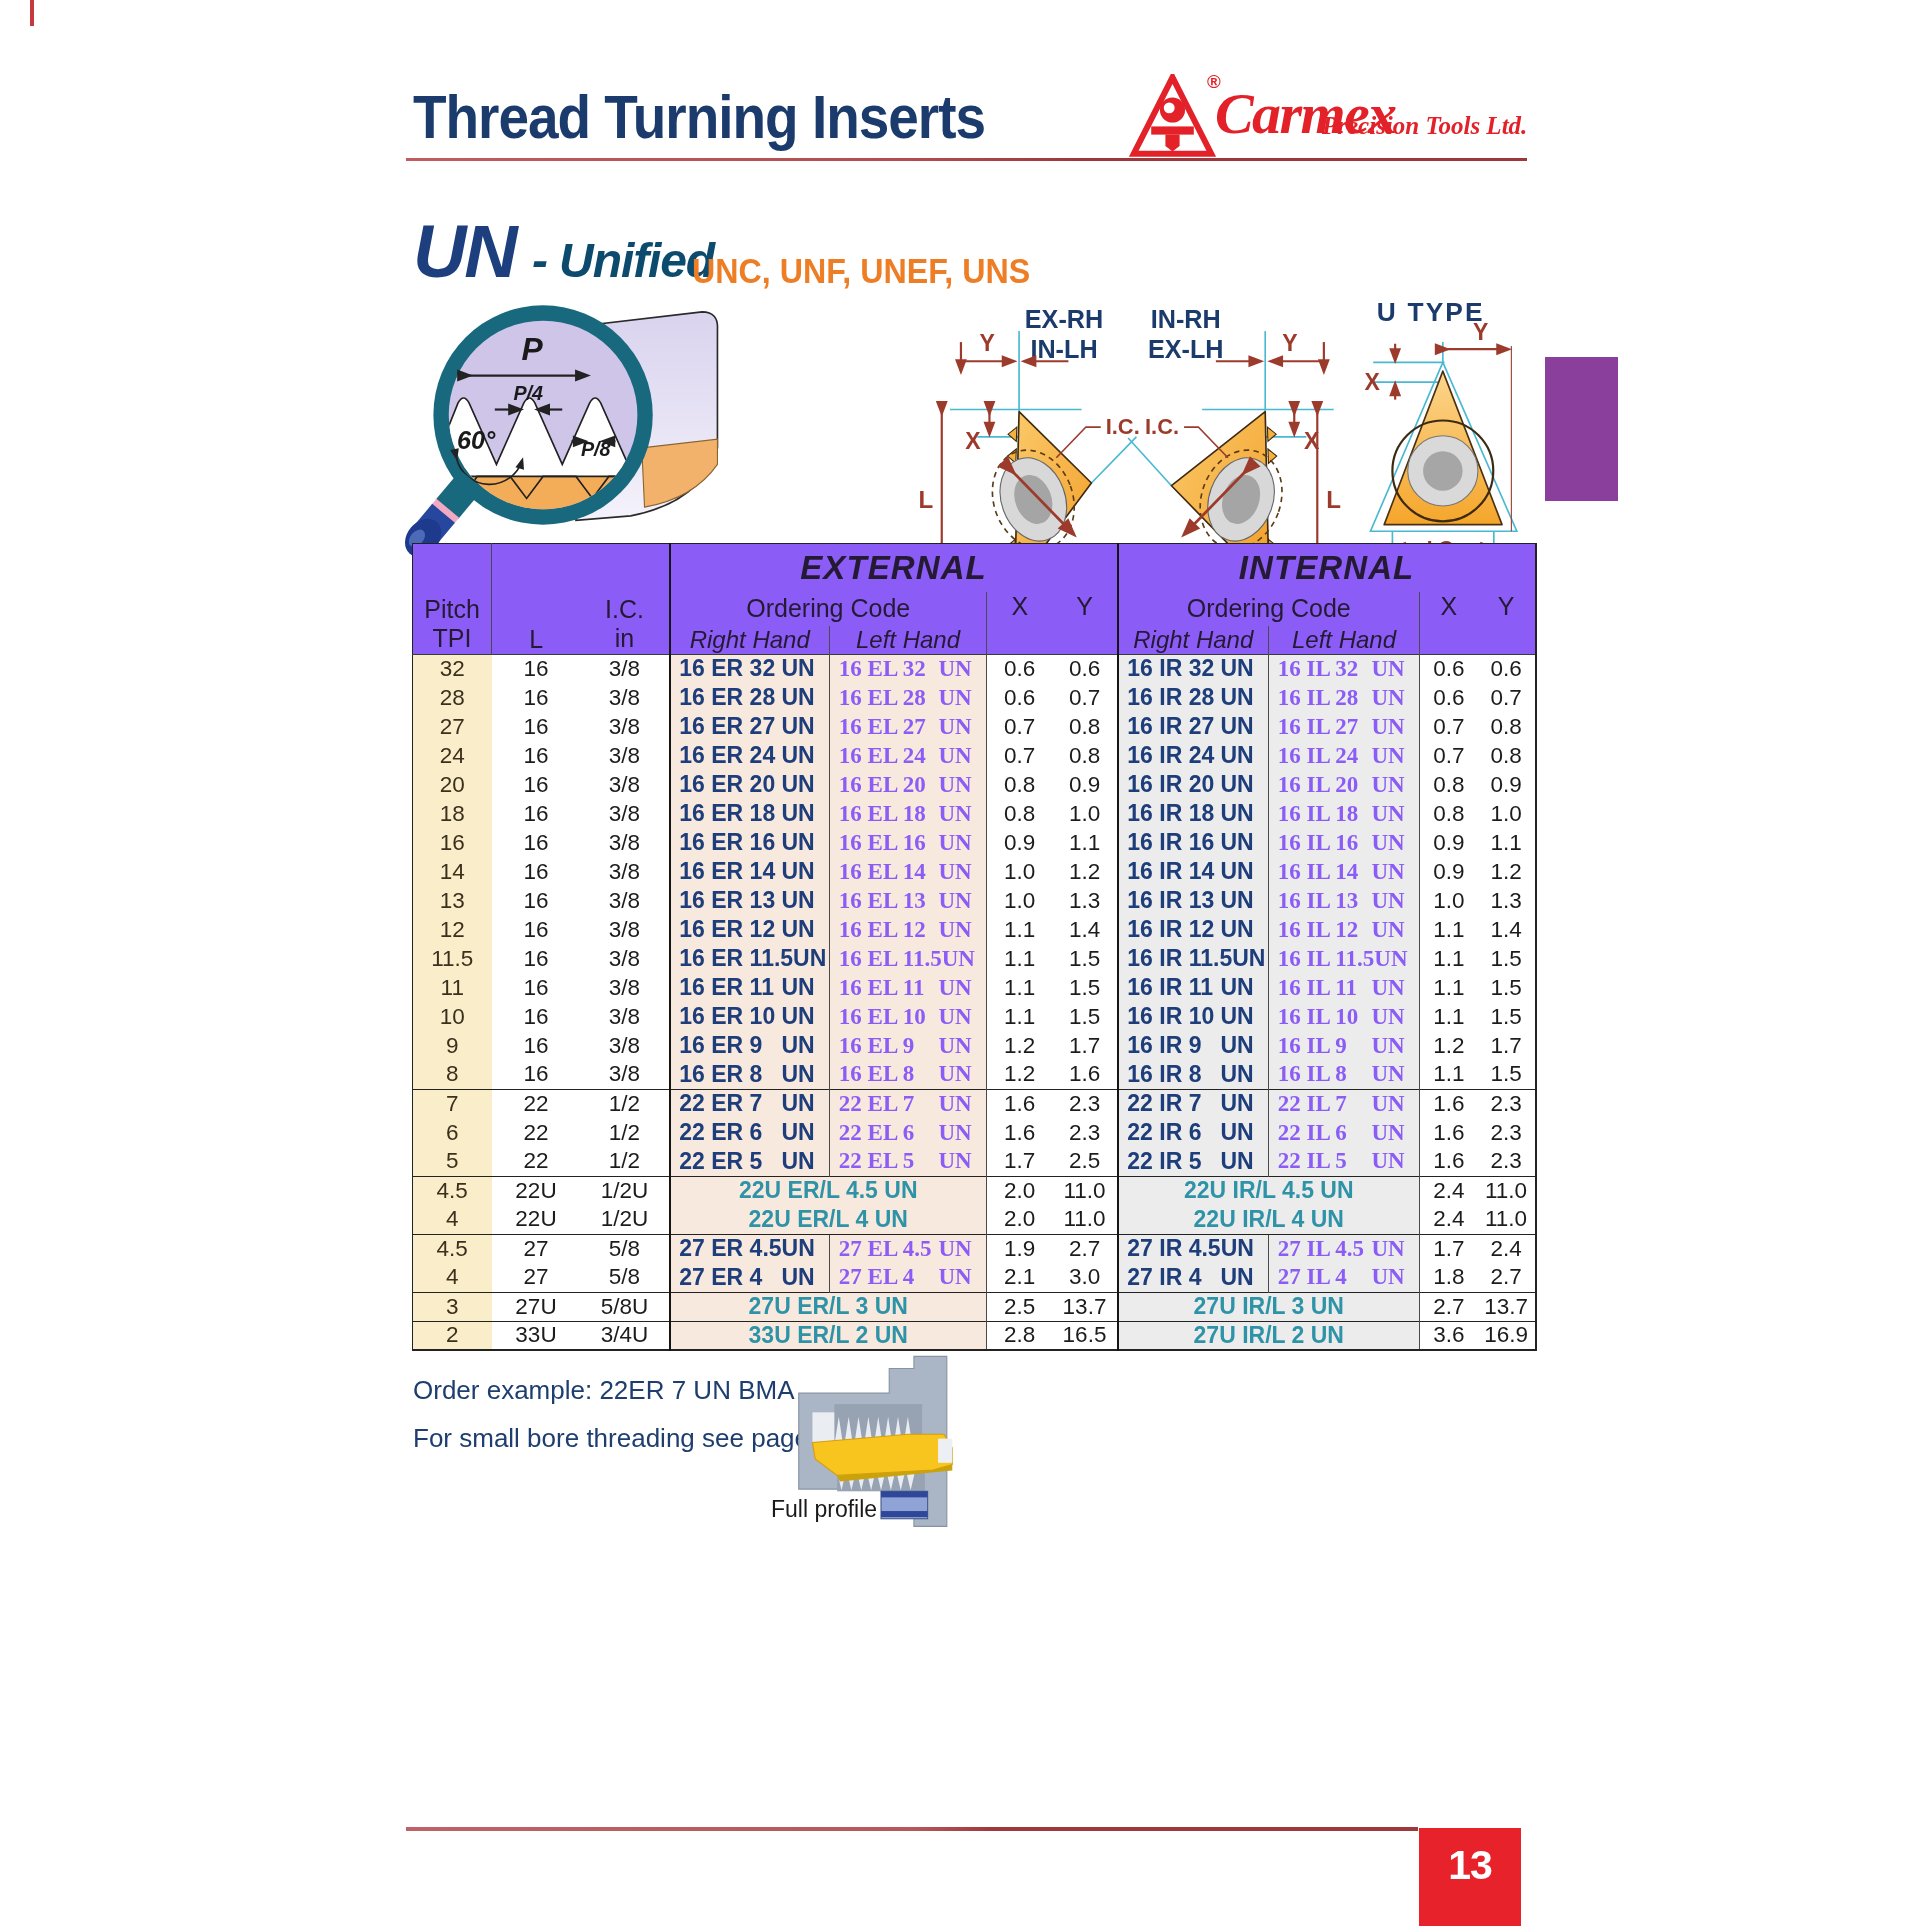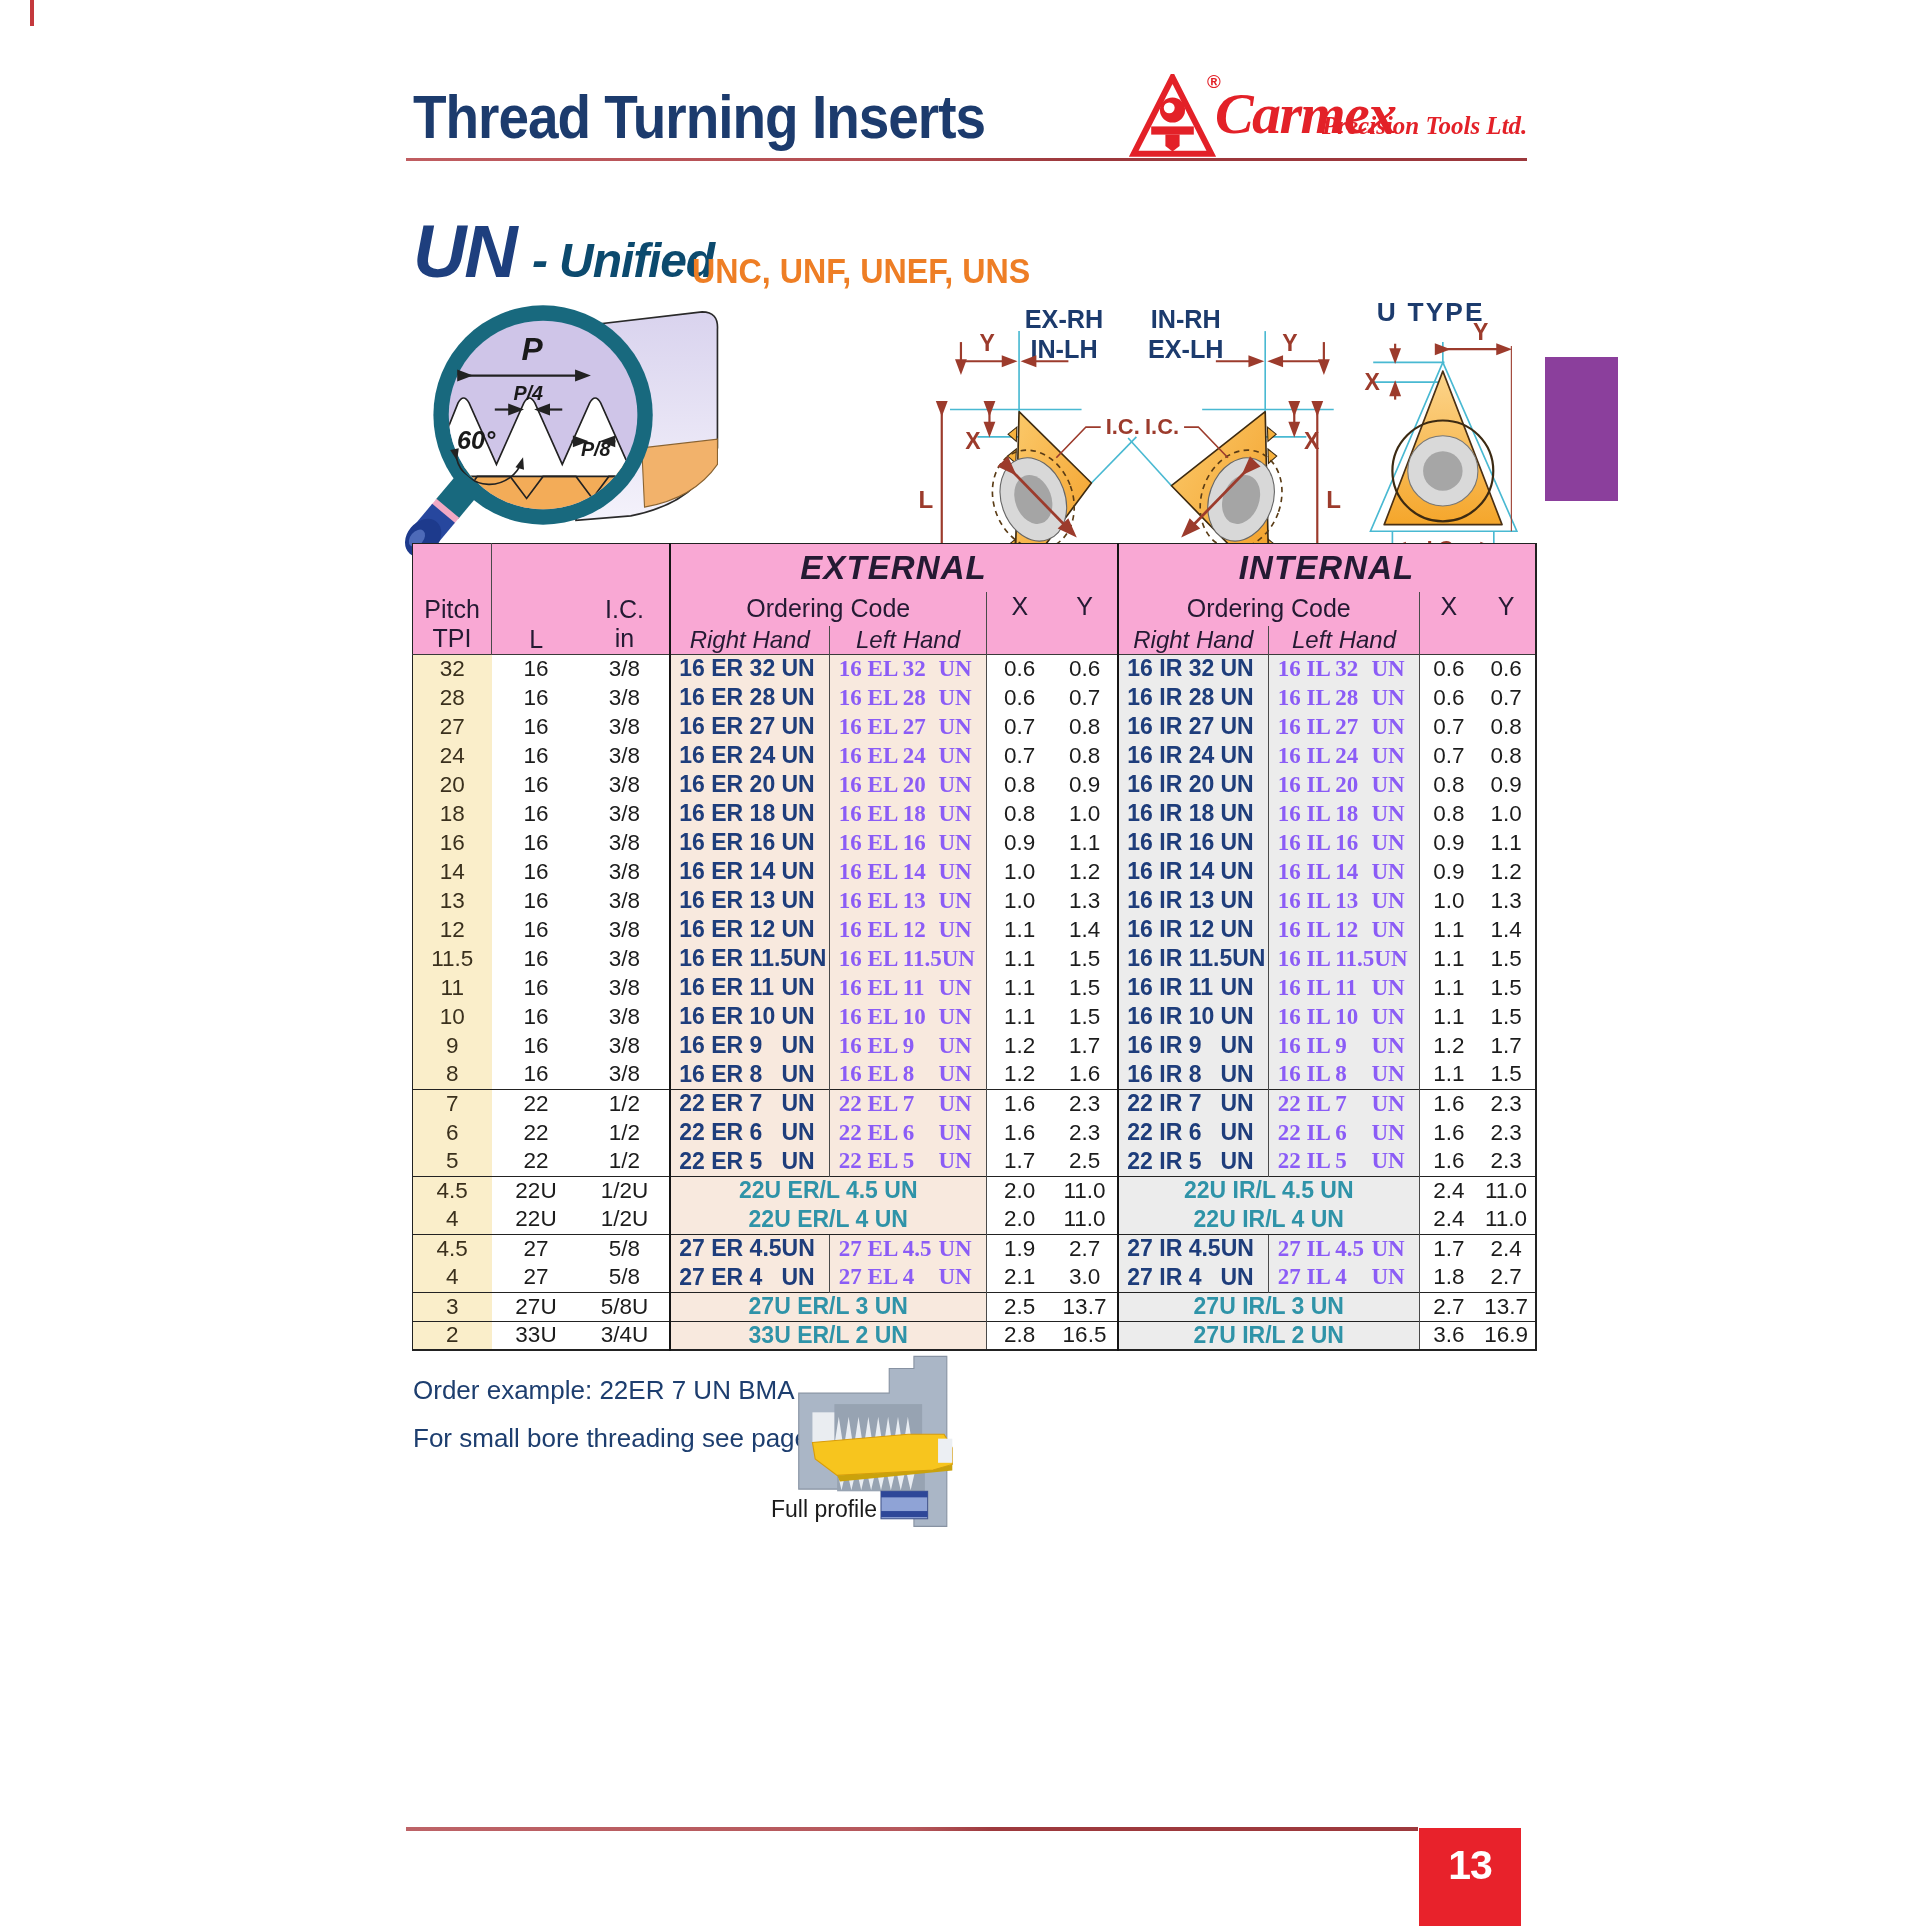--- a/index.html
+++ b/index.html
@@ -29,21 +29,21 @@
 
   
   .svg-abs { position:absolute; }
   .purple-tab { position:absolute; left:1545px; top:357px; width:104px; height:144px; background:#8b3f9c; }
 
   
   .catalog-table { position:absolute; left:412px; top:543px; width:1124px;
                    border-collapse:collapse; table-layout:fixed;
                    border:1.1px solid #222; border-right-width:2.2px; border-bottom-width:2.2px; }
   .catalog-table th, .catalog-table td { padding:0; overflow:hidden; white-space:nowrap; }
-  thead th { background:#f9a8d4; color:#241a33; font-weight:normal; text-align:center; }
+  thead th { background:#8b5cf6; color:#241a33; font-weight:normal; text-align:center; }
   thead tr.hr1 { height:48px; } thead tr.hr2 { height:34px; } thead tr.hr3 { height:28.6px; }
   thead { border-bottom:1.1px solid #3a3a3a; }
   tbody tr { height:29px; }
   .h-section { font-style:italic; font-weight:bold; font-size:33px; letter-spacing:1.1px; }
   .h-oc   { font-size:25px; }
   .h-hand { font-size:24px;font-style:italic; }
   .h-xy   { font-size:25px; vertical-align:top; padding-top:4.4px; }
   .h-pitch{ font-size:25px; vertical-align:bottom; padding-bottom:4.4px; line-height:1.18; }
   .h-l    { font-size:25px; vertical-align:bottom; padding-bottom:34px; }
   .h-ic   { font-size:25px; vertical-align:bottom; padding-bottom:4.4px; line-height:1.18; }

